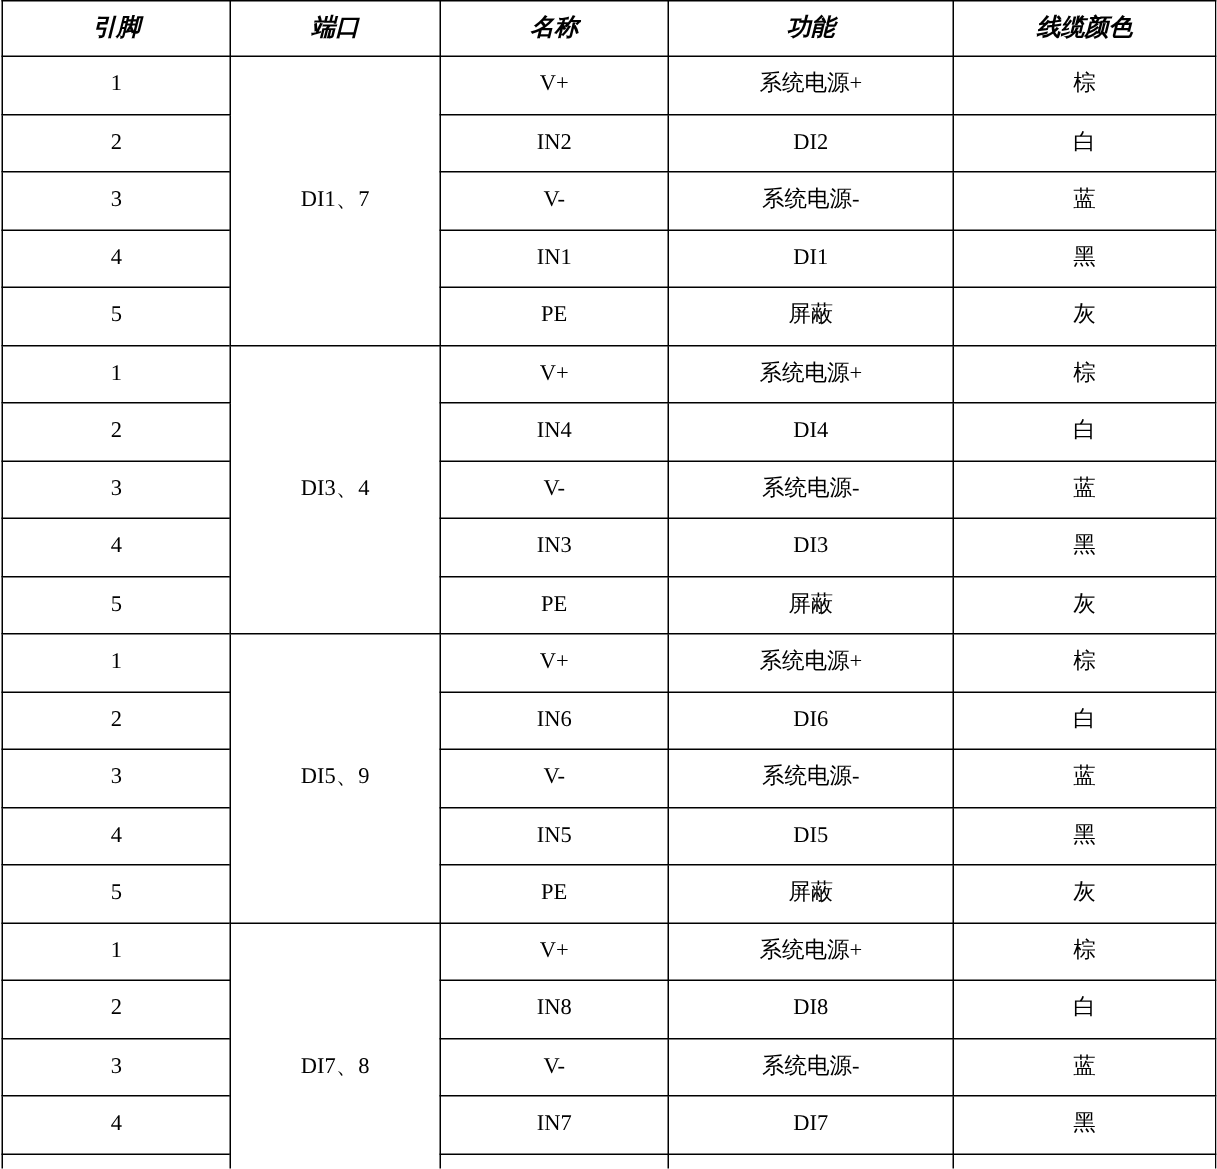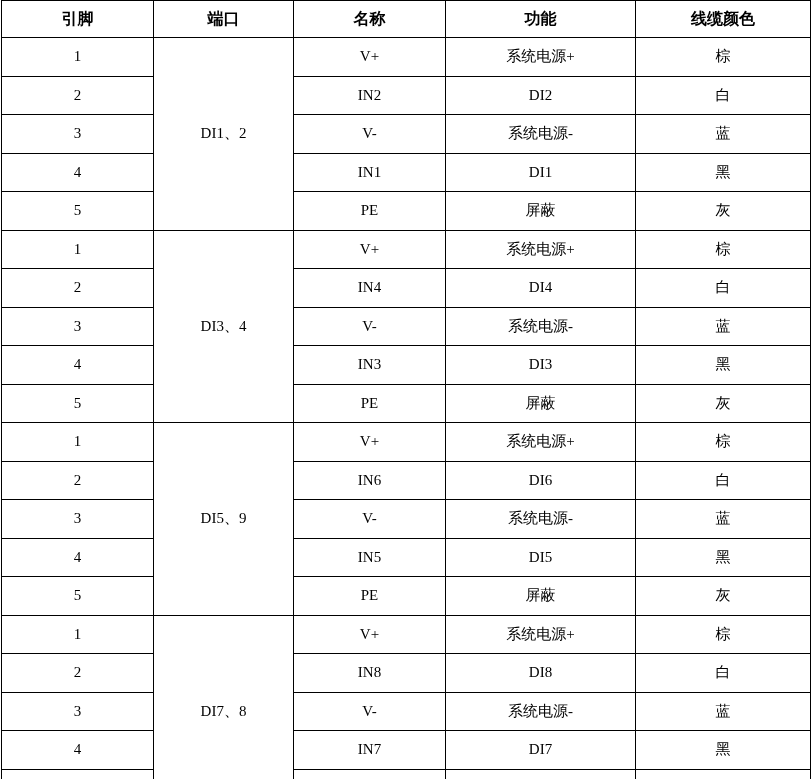--- a/index.html
+++ b/index.html
@@ -28,20 +28,21 @@
     padding: 0;
     height: 37.5px;
     line-height: 37.5px;
     font-weight: normal;
   }
   #pin-table thead th {
     font-weight: bold;
     font-size: 16px;
     height: 36px;
     line-height: 36px;
+    font-style: italic;
   }
   col.c-pin   { width: 152px; }
   col.c-port  { width: 140px; }
   col.c-name  { width: 152px; }
   col.c-func  { width: 190px; }
   col.c-color { width: 175px; }
   td.port-cell {
     font-size: 15px;
   }
 </style>
@@ -62,21 +63,21 @@
       <th>端口</th>
       <th>名称</th>
       <th>功能</th>
       <th>线缆颜色</th>
     </tr>
   </thead>
   <tbody>
 
     <tr>
       <td>1</td>
-      <td class="port-cell" rowspan="5">DI1、2</td>
+      <td class="port-cell" rowspan="5">DI1、7</td>
       <td>V+</td>
       <td>系统电源+</td>
       <td>棕</td>
     </tr>
     <tr>
       <td>2</td>
       <td>IN2</td>
       <td>DI2</td>
       <td>白</td>
     </tr>

